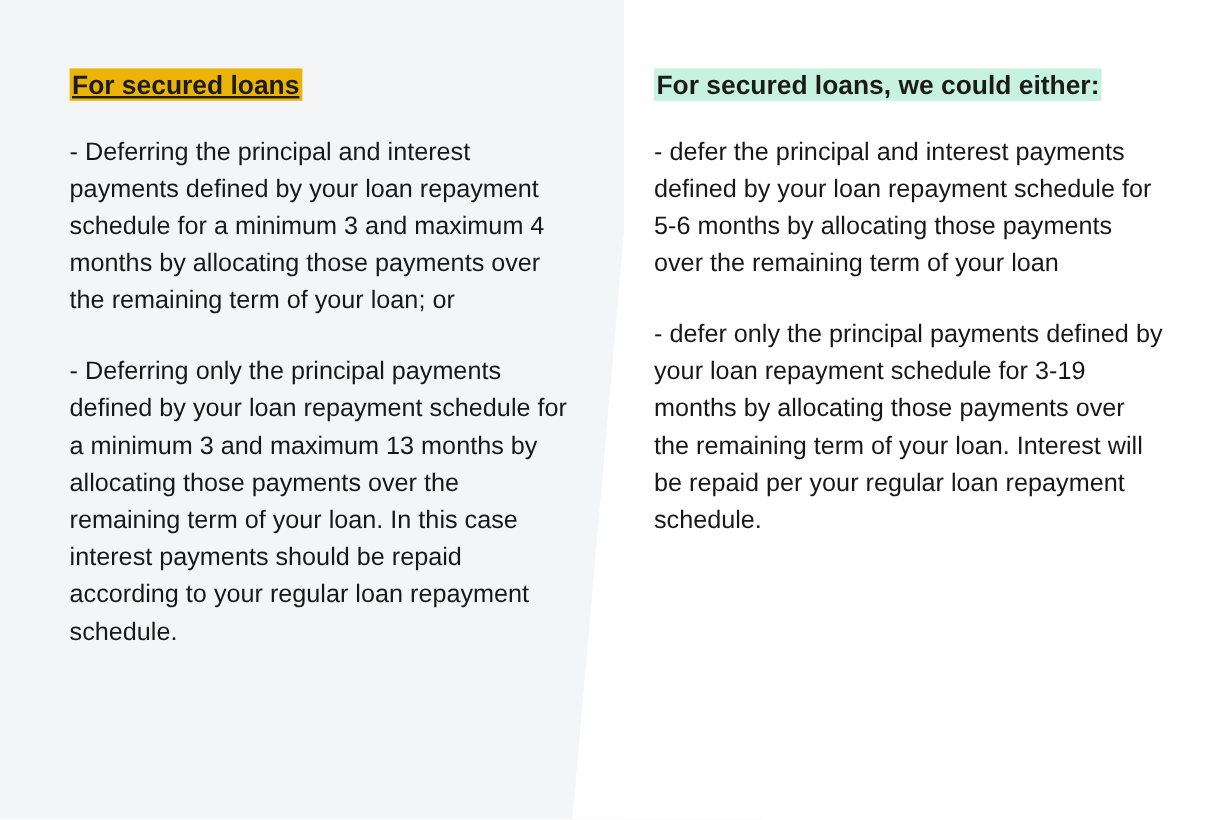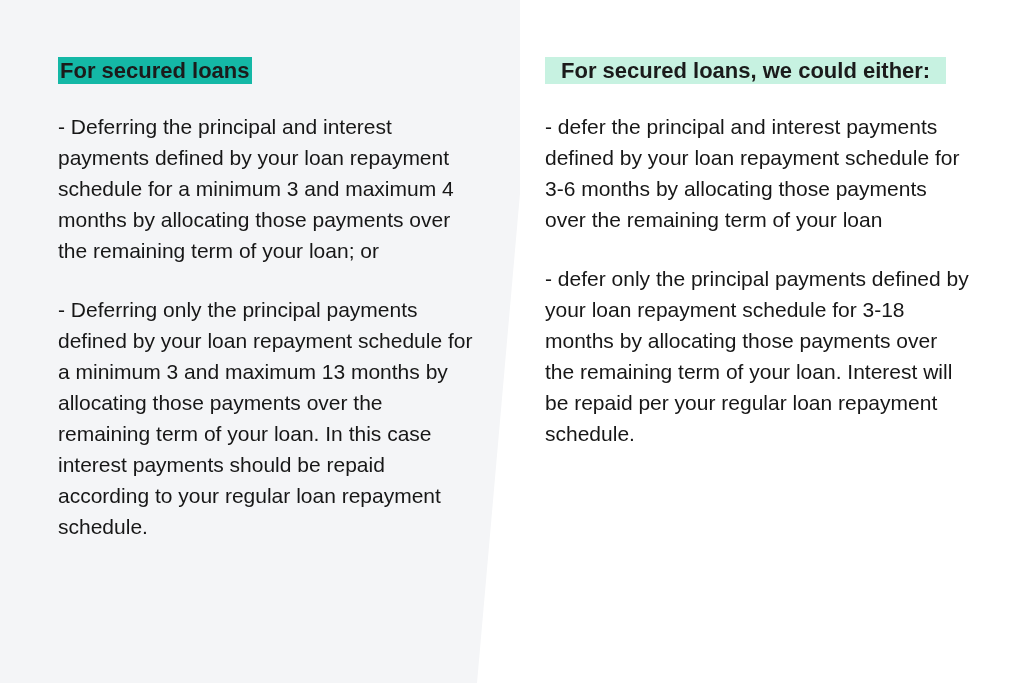--- a/index.html
+++ b/index.html
@@ -55,27 +55,28 @@
   .heading {
     font-size: 22px;
     font-weight: bold;
     color: #1b1b1b;
     line-height: 1.4;
     margin: 0 0 24px 0;
     display: inline-block;
   }
 
   .hl-pink {
-    background: #14b8a6;
+    background: #eab308;
     padding: 1px 2px;
+    text-decoration: underline;
   }
 
   .hl-green {
     background: #c7f2e1;
-    padding: 1px 16px;
+    padding: 1px 2px;
   }
 
   .para {
     font-size: 21px;
     line-height: 31px;
     color: #171717;
     margin: 0 0 28px 0;
     white-space: pre-wrap;
   }
 
@@ -94,15 +95,15 @@
     <span class="hl-pink">For secured loans</span>
   </div>
   <p class="para">- Deferring the principal and interest payments defined by your loan repayment schedule for a minimum 3 and maximum 4 months by allocating those payments over the remaining term of your loan; or</p>
   <p class="para">- Deferring only the principal payments defined by your loan repayment schedule for a minimum 3 and maximum 13 months by allocating those payments over the remaining term of your loan. In this case interest payments should be repaid according to your regular loan repayment schedule.</p>
 </div>
 
 <div class="column col-right">
   <div class="heading">
     <span class="hl-green">For secured loans, we could either:</span>
   </div>
-  <p class="para">- defer the principal and interest payments defined by your loan repayment schedule for 3-6 months by allocating those payments over the remaining term of your loan</p>
-  <p class="para">- defer only the principal payments defined by your loan repayment schedule for 3-18 months by allocating those payments over the remaining term of your loan. Interest will be repaid per your regular loan repayment schedule.</p>
+  <p class="para">- defer the principal and interest payments defined by your loan repayment schedule for 5-6 months by allocating those payments over the remaining term of your loan</p>
+  <p class="para">- defer only the principal payments defined by your loan repayment schedule for 3-19 months by allocating those payments over the remaining term of your loan. Interest will be repaid per your regular loan repayment schedule.</p>
 </div>
 
 </body></html>

